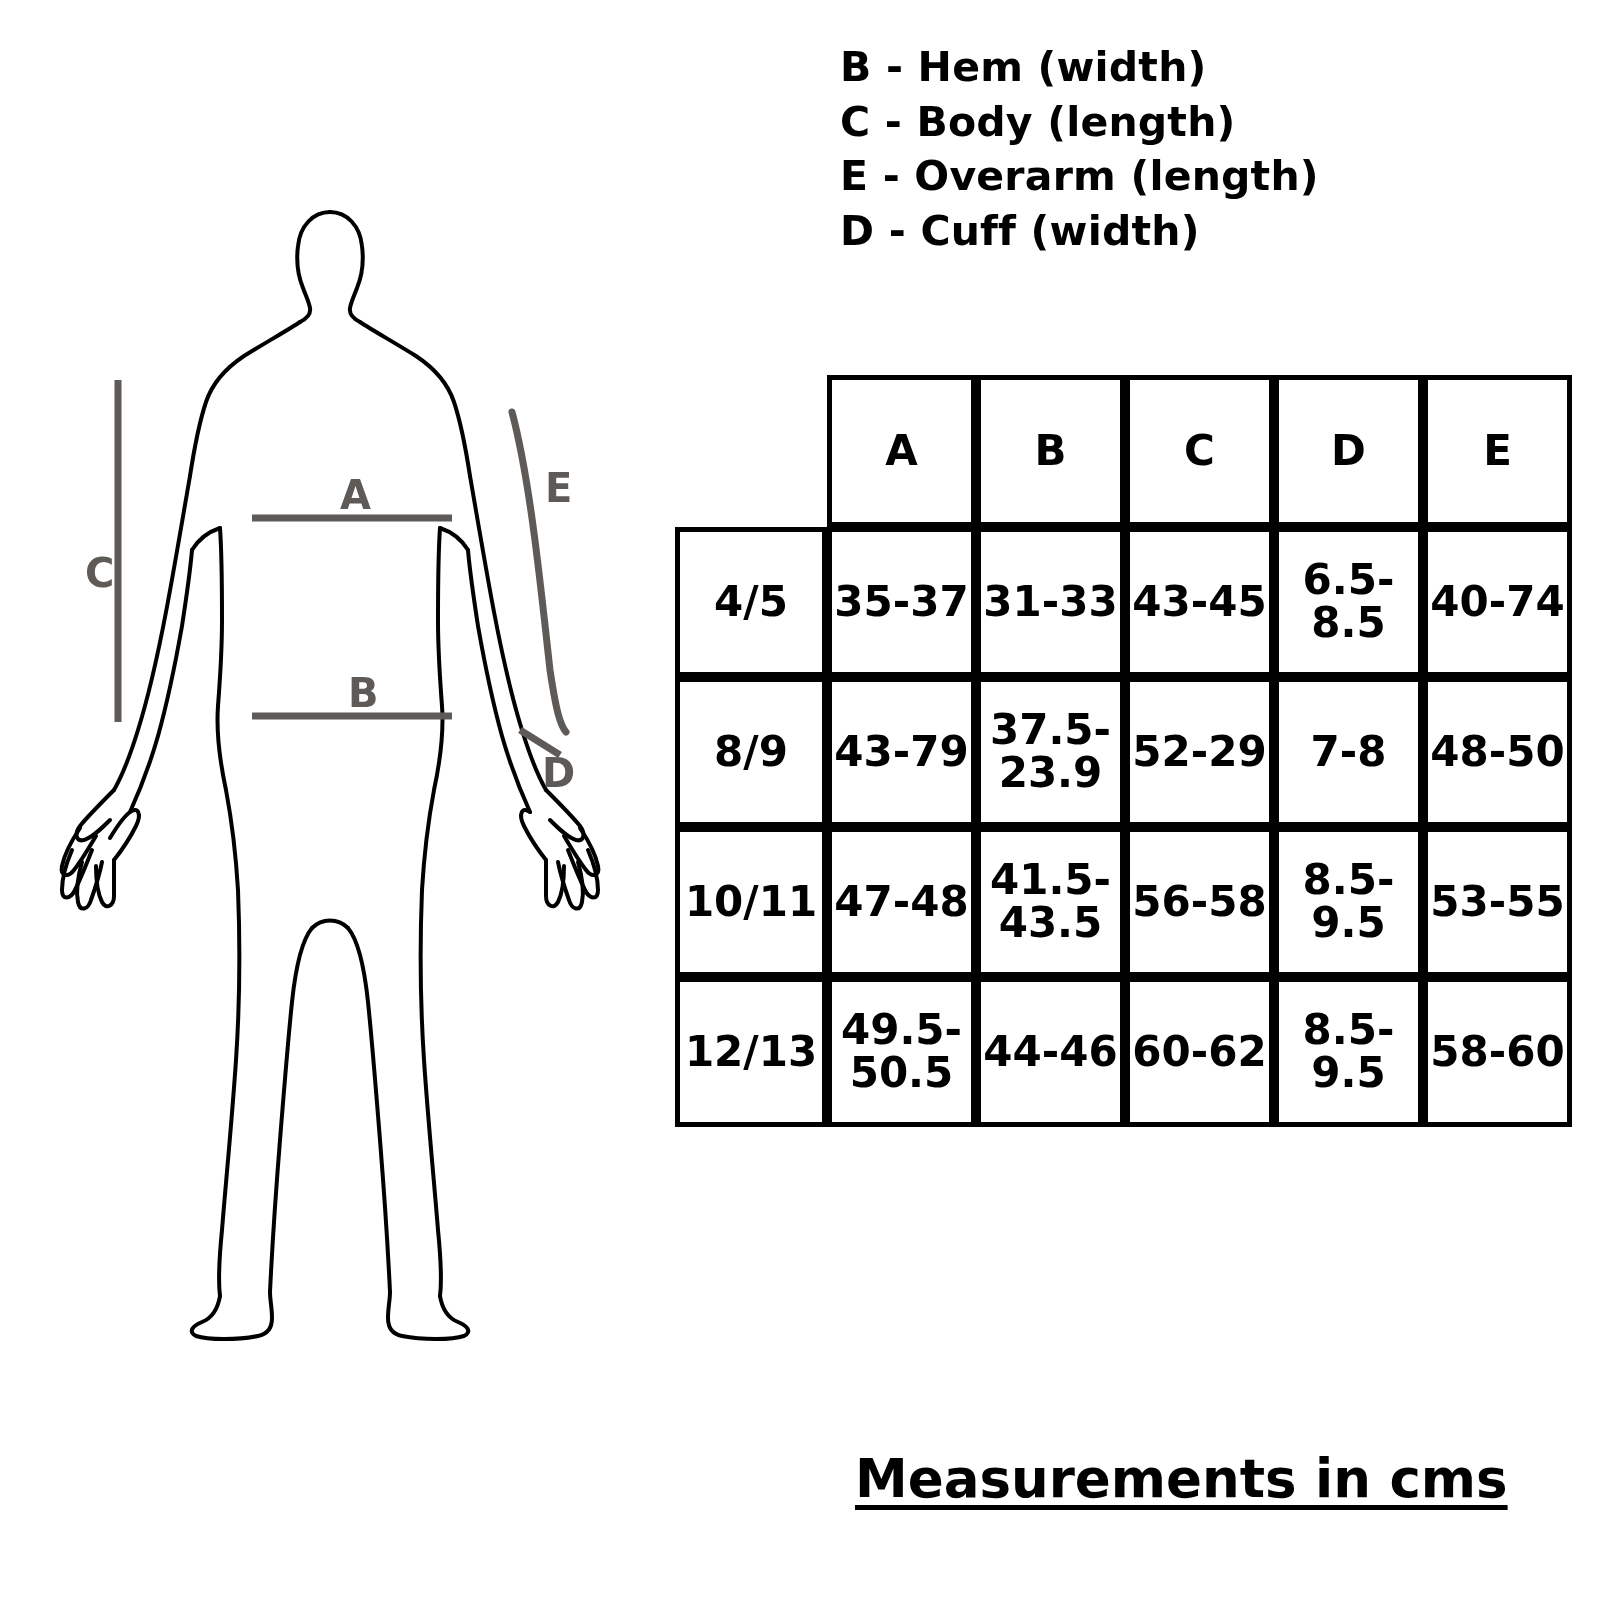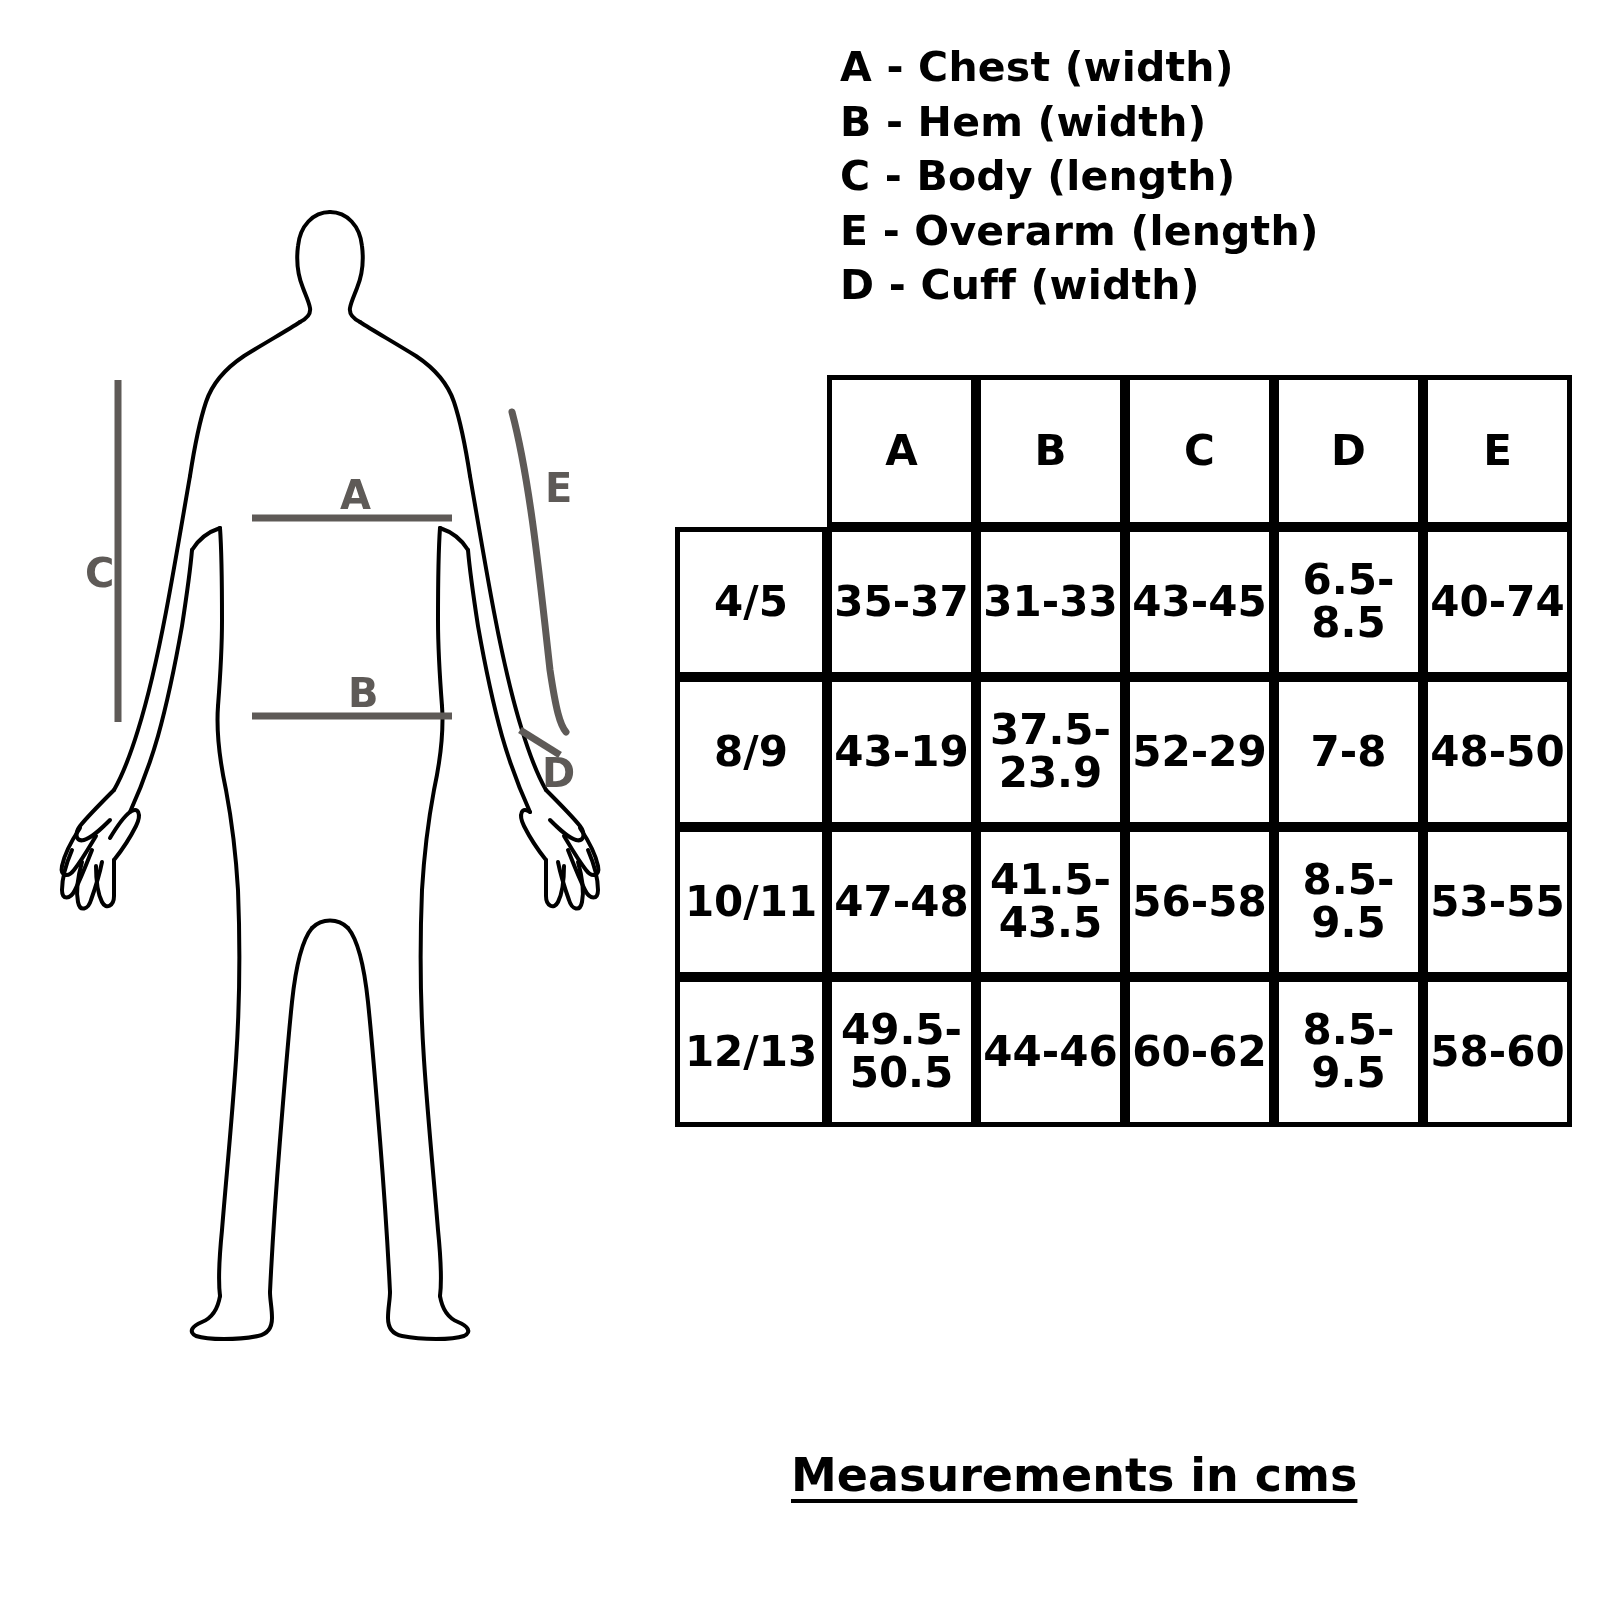--- a/index.html
+++ b/index.html
@@ -92,35 +92,34 @@
     width: 142px !important;
   }
   .cell-two-line {
     font-size: 40px;
     line-height: 1.0;
   }
 
   
   #footer-note {
     position: absolute;
-    left: 791px;
+    left: 855px;
     top: 1448px;
-    font-size: 46px;
+    font-size: 53px;
     font-weight: bold;
     text-decoration: underline;
     text-underline-offset: 8px;
     font-family: "DejaVu Sans", sans-serif;
     white-space: nowrap;
   }
 </style>
 </head>
 <body>
 
 <div id="legend">
-  <div class="legend-line">A - Chest (width)</div>
   <div class="legend-line">B - Hem (width)</div>
   <div class="legend-line">C - Body (length)</div>
   <div class="legend-line">E - Overarm (length)</div>
   <div class="legend-line">D - Cuff (width)</div>
 </div>
 
 <div id="figure-panel">
 
   <svg id="figure-svg" width="640" height="1250" viewBox="0 0 640 1250">
 
@@ -248,21 +247,21 @@
       <td>31-33</td>
       <td>43-45</td>
       <td class="cell-two-line">
           <div>6.5-</div>
           <div>8.5</div>
         </td>
       <td>40-74</td>
     </tr>
     <tr>
       <td class="size-cell">8/9</td>
-      <td>43-19</td>
+      <td>43-79</td>
       <td class="cell-two-line">
           <div>37.5-</div>
           <div>23.9</div>
         </td>
       <td>52-29</td>
       <td>7-8</td>
       <td>48-50</td>
     </tr>
     <tr>
       <td class="size-cell">10/11</td>

